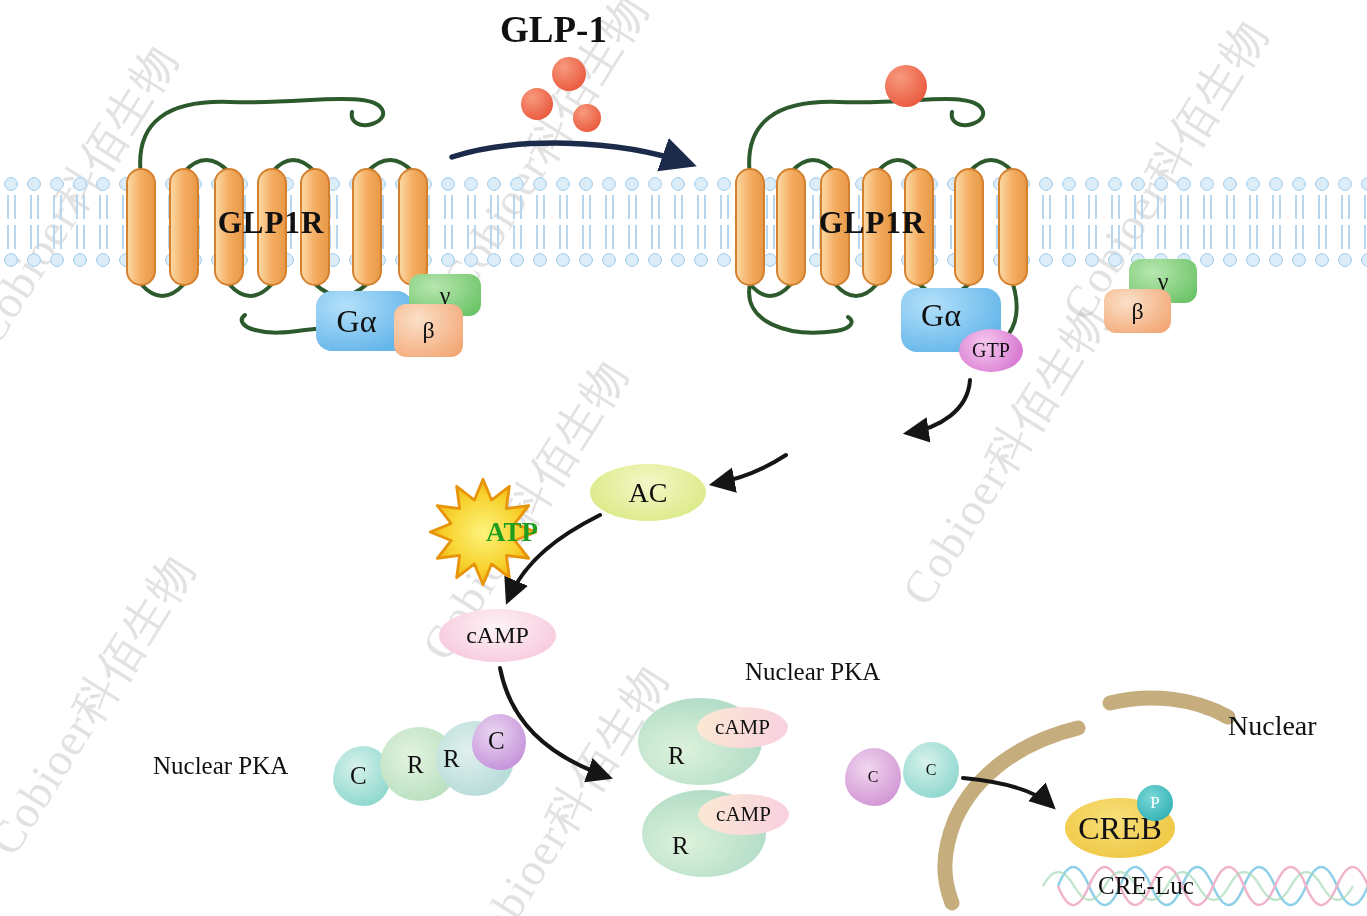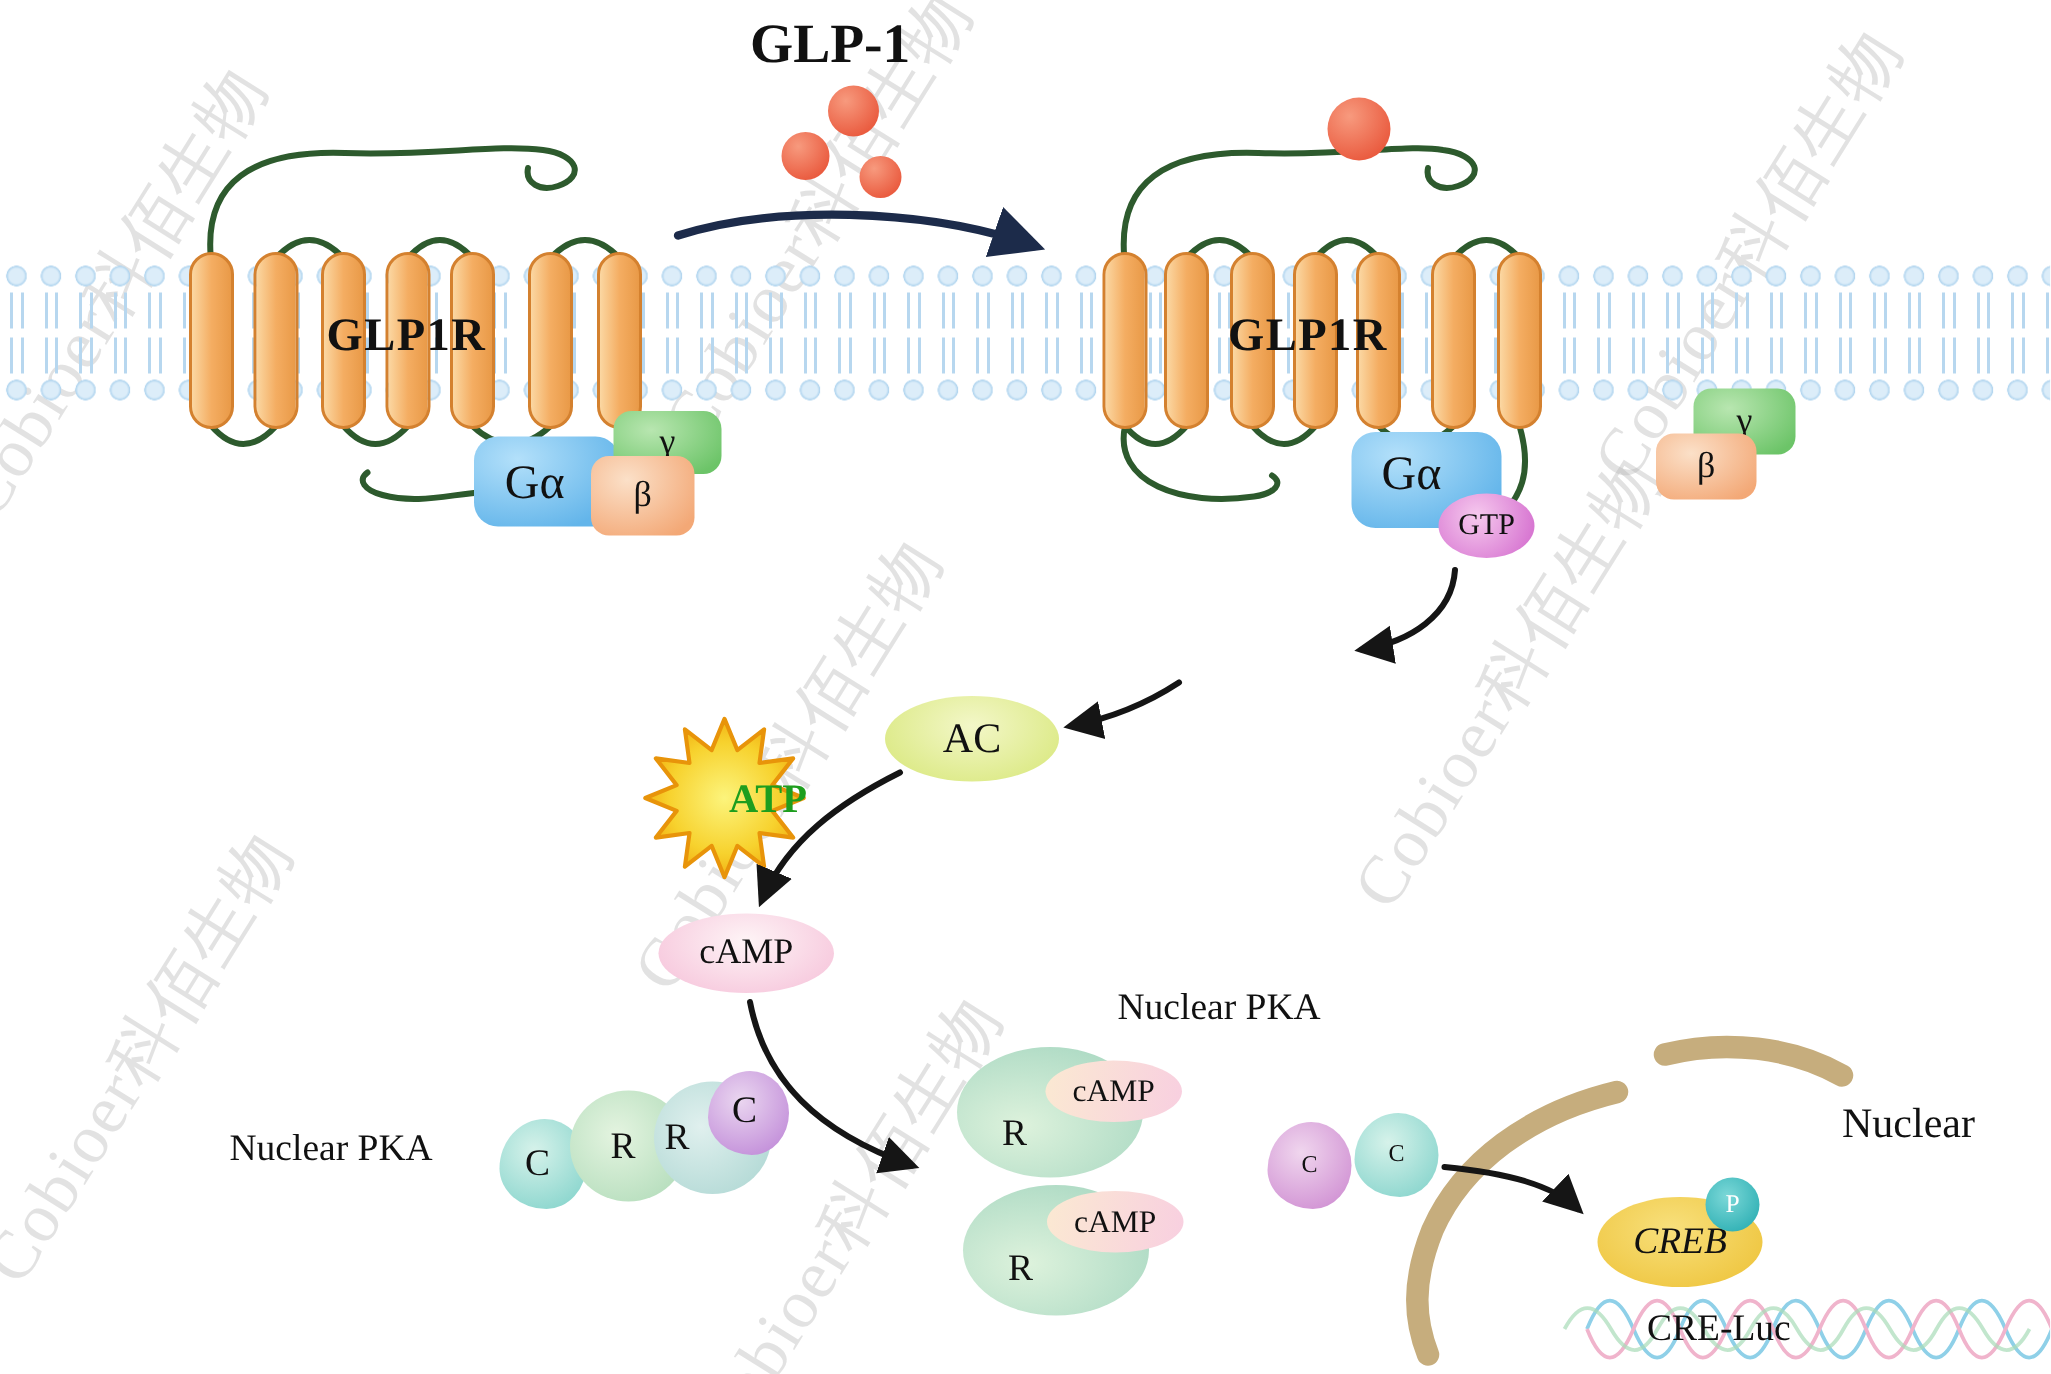--- a/index.html
+++ b/index.html
@@ -52,21 +52,21 @@
   .ac     { background:radial-gradient(ellipse at 50% 35%, #f3f7c8, var(--ac,#d9e87e) 90%); font-size:28px; }
   .camp   { background:radial-gradient(ellipse at 50% 35%, #fef4f6, var(--camp,#f6c3da) 92%); font-size:24px; }
   .camp-sm{ background:linear-gradient(100deg,#fbe9d2,#f8cfe0); font-size:21px; z-index:5; }
   .r-big  { background:radial-gradient(ellipse at 35% 60%, #ddf2dc, #a9d8c2 88%); }
   .r1     { background:radial-gradient(circle at 40% 40%, #e4f4e0, #b2dcba 88%); }
   .r2     { background:radial-gradient(circle at 40% 40%, #e0f0ee, #b0d8d4 88%); }
   .blob   { border-radius:52% 48% 46% 54%/55% 50% 50% 45%; }
   .c-teal   { background:radial-gradient(circle at 40% 35%, #d6f2ea, #86d4cc 88%); }
   .c-purple { background:radial-gradient(circle at 40% 35%, #ead6f0, #c08ad8 88%); }
   .c-pink   { background:radial-gradient(circle at 40% 35%, #f0d6ee, #cf8ed2 88%); }
-  .creb   { background:radial-gradient(ellipse at 45% 35%, #f8e07c, var(--creb,#eec43c) 88%); font-size:25px;font-style:italic; }
+  .creb   { background:radial-gradient(ellipse at 45% 35%, #f8e07c, var(--creb,#eec43c) 88%); font-size:32px; }
   .pcirc  { background:radial-gradient(circle at 40% 35%, #7cd8d8, var(--p,#2fb0b4) 82%); color:#fff; font-size:17px; z-index:5; }
 
   .atp { position:absolute; width:110px; height:110px; z-index:4; display:flex;
          align-items:center; justify-content:flex-end; }
   .atp svg { position:absolute; inset:0; }
   .atp-label { position:relative; z-index:1; font-weight:bold; font-size:27px;
                color:var(--atp_text,#1e9e1e); }
 
   .bigtitle { font-weight:bold; font-size:37px; }
   .rec-label { font-weight:bold; font-size:31px; letter-spacing:1px; z-index:4; }
@@ -213,21 +213,21 @@
     </div>
   <div class="lbl" style="left:672px; top:832px; font-size:25px; z-index:7;">R</div>
 
   <div class="shape blob c-pink" style="left:845px; top:748px; width:56px; height:58px;">
       <span>C</span>
     </div>
   <div class="shape blob c-teal" style="left:903px; top:742px; width:56px; height:56px;">
       <span>C</span>
     </div>
 
-  <div class="lbl" style="left:1228px; top:710px; font-size:28px;margin-top:24px;">Nuclear</div>
+  <div class="lbl" style="left:1228px; top:710px; font-size:28px;">Nuclear</div>
   <div class="shape ellipse creb" style="left:1065px; top:798px; width:110px; height:60px;">
       <span>CREB</span>
     </div>
   <div class="shape ellipse pcirc" style="left:1137px; top:785px; width:36px; height:36px;">
       <span>P</span>
     </div>
   <div class="lbl" style="left:1098px; top:872px; font-size:25px; z-index:7;">CRE-Luc</div>
 
   <svg id="layer-front" class="layer" viewBox="0 0 1367 916">
     <defs>

